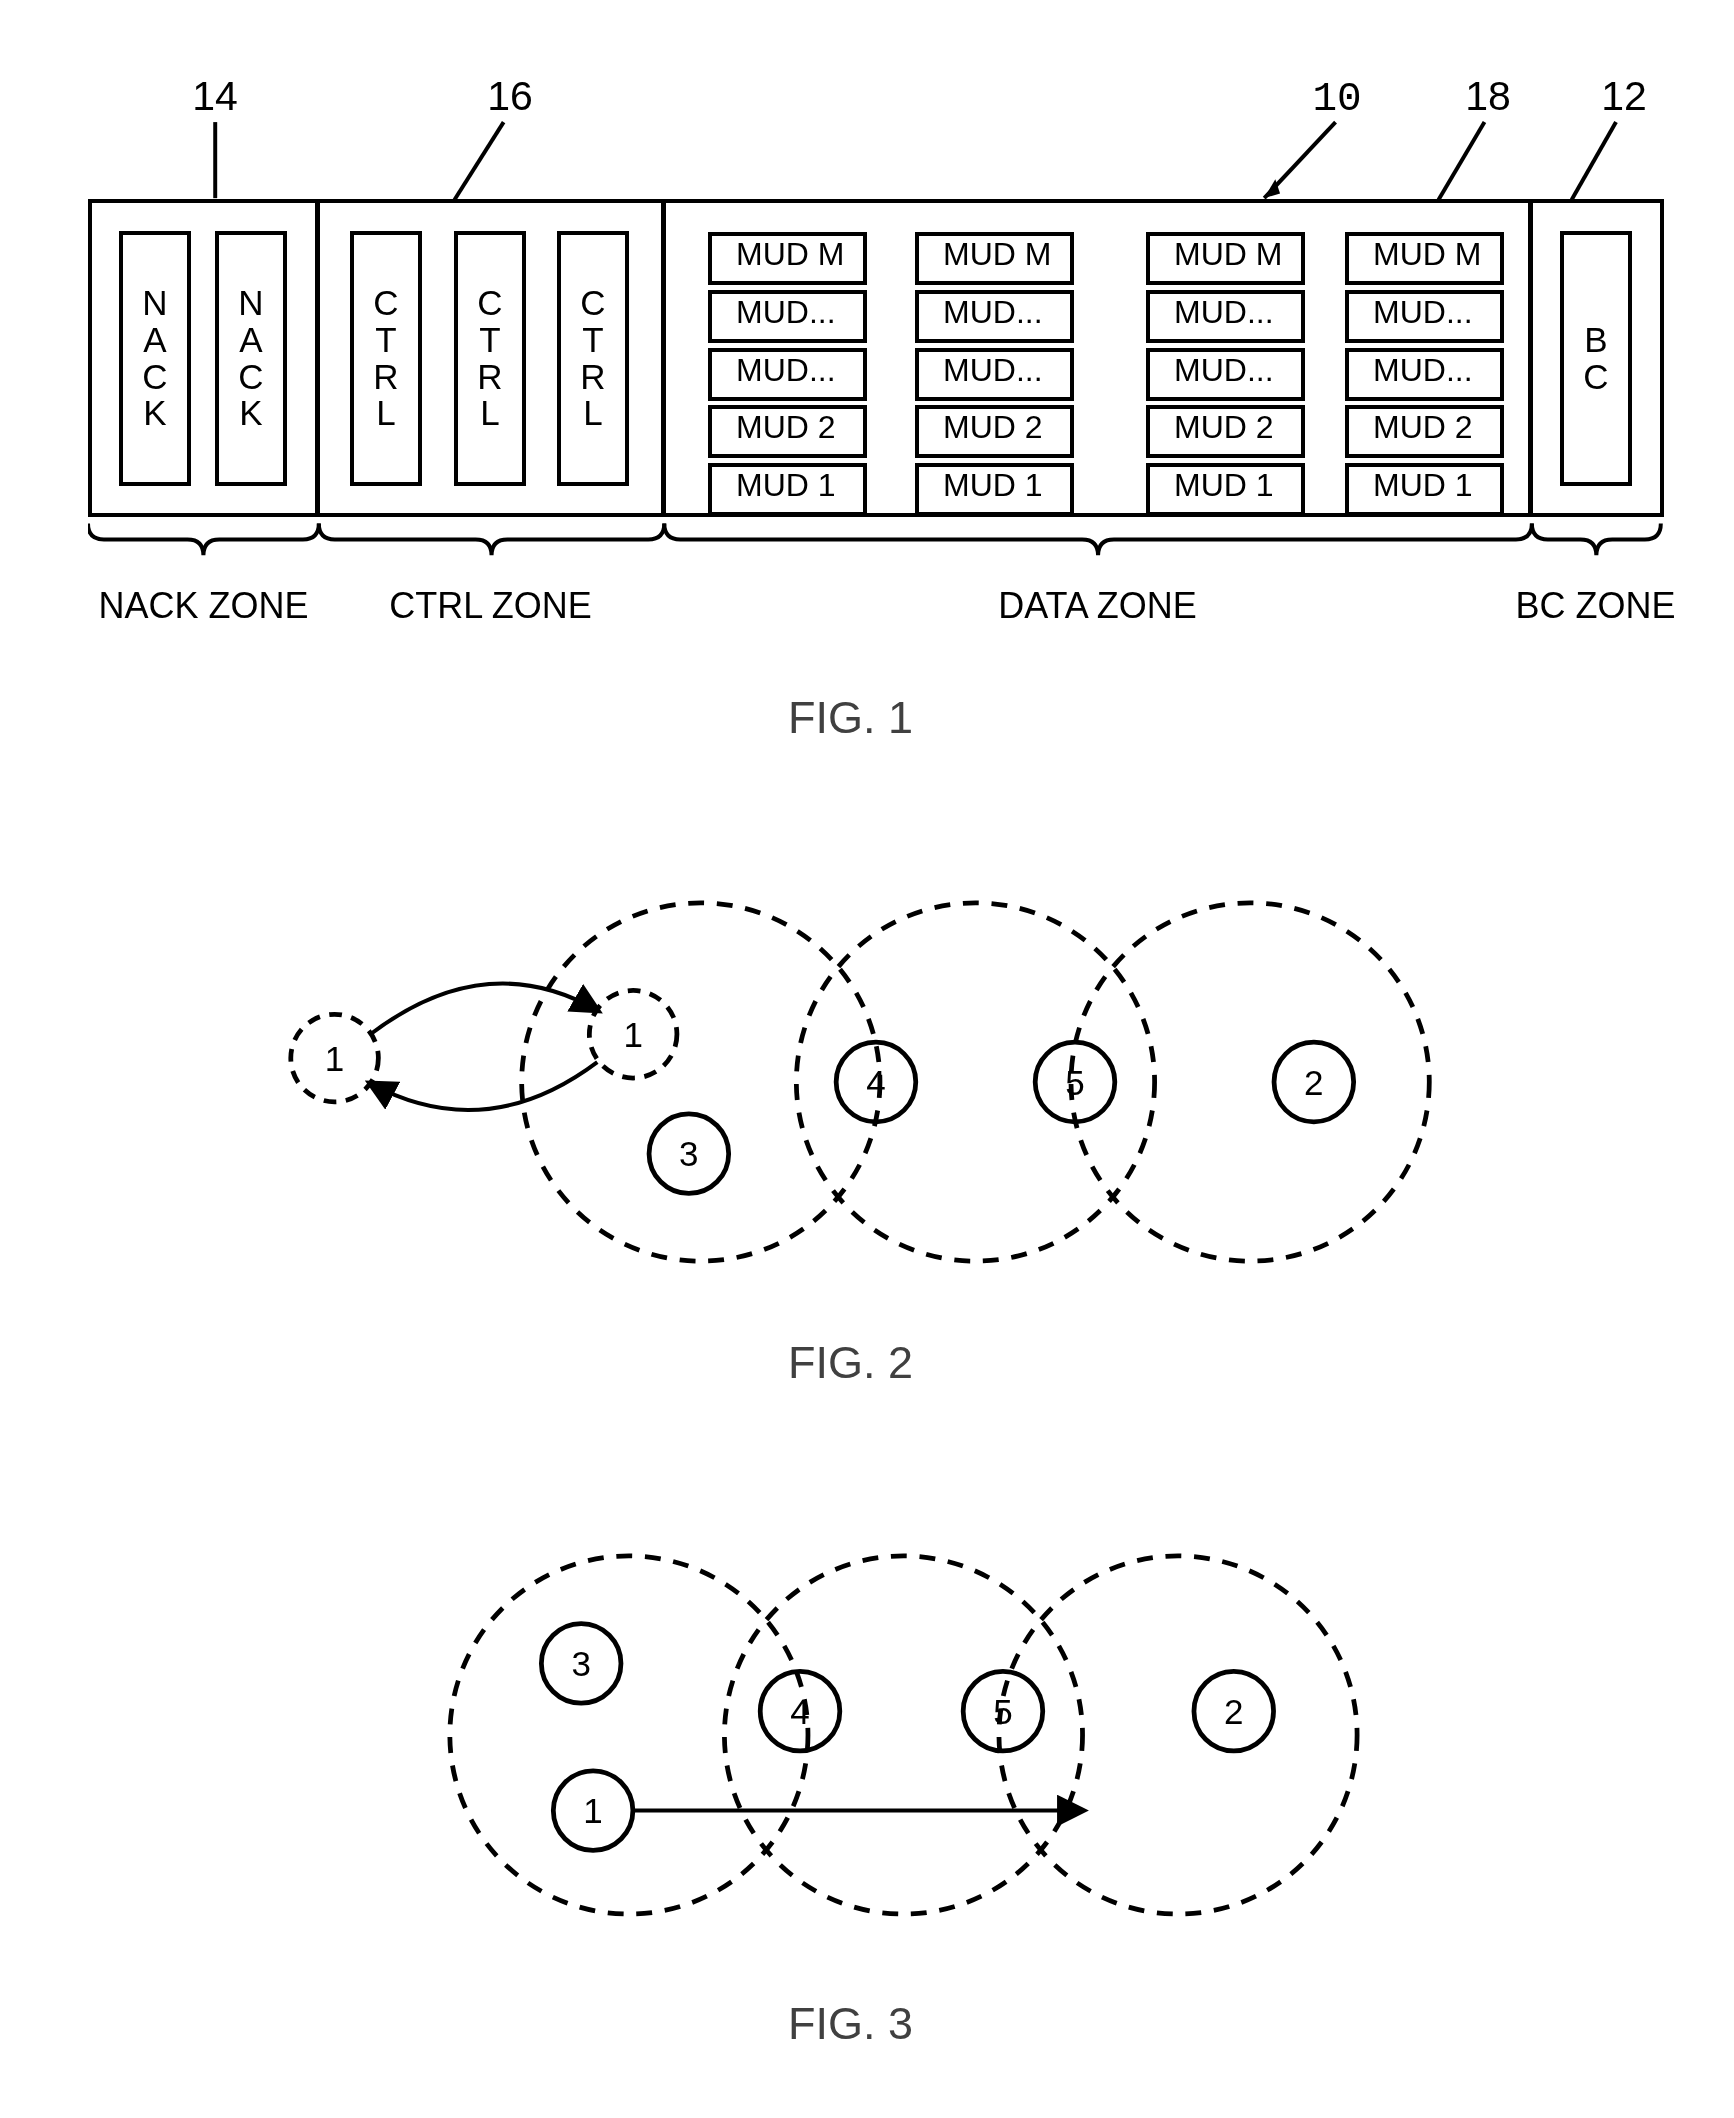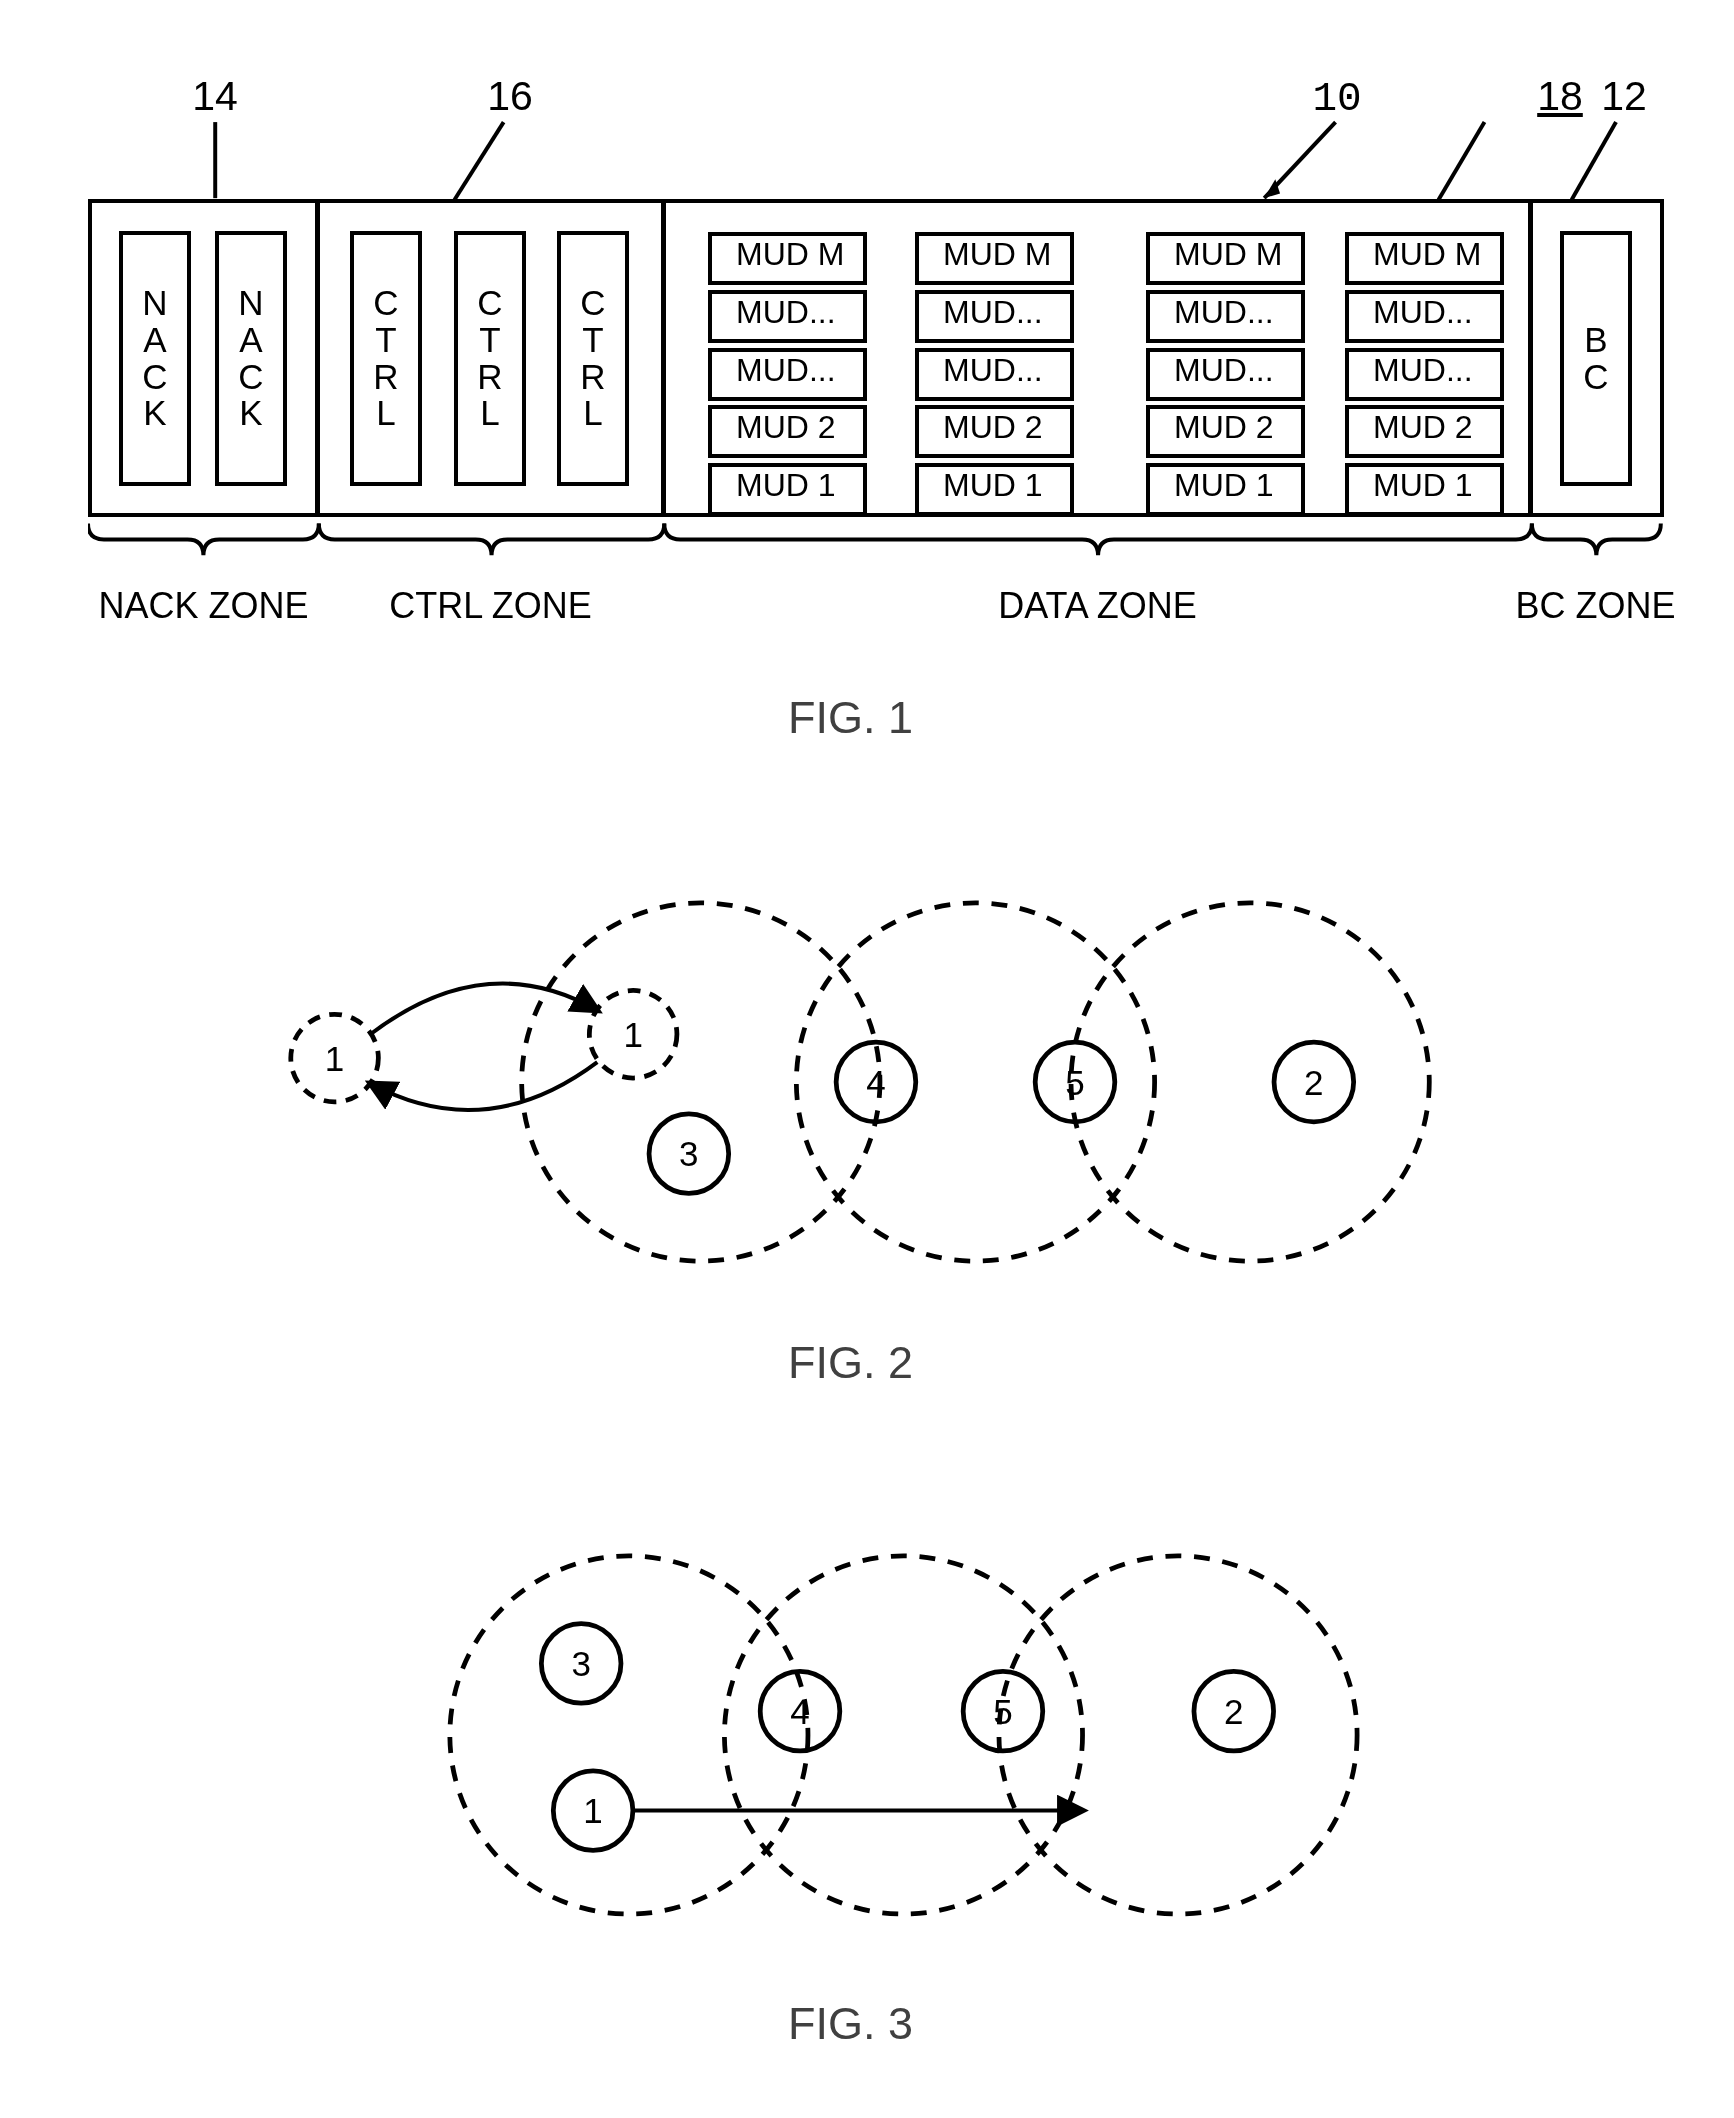--- a/index.html
+++ b/index.html
@@ -68,21 +68,21 @@
   svg { display:block; }
 </style>
 </head>
 <body>
 
 <div class="page">
 
   <div class="abs ref-num" style="left:183px; top:73px; width:64px;">14</div>
   <div class="abs ref-num" style="left:478px; top:73px; width:64px;">16</div>
   <div class="abs ref-num" style="left:1305px; top:76px; width:64px;font-family:Liberation Mono, monospace;">10</div>
-  <div class="abs ref-num" style="left:1528px; top:73px; width:64px;text-decoration:underline;">18</div>
+  <div class="abs ref-num" style="left:1456px; top:73px; width:64px;">18</div>
   <div class="abs ref-num" style="left:1592px; top:73px; width:64px;">12</div>
 
   <svg class="abs" style="left:88px; top:111px; width:1576px; height:103px;" viewBox="0 0 1980 130" width="1576" height="103">
 
     <line x1="156" y1="14" x2="156" y2="110" stroke="#000" stroke-width="5"></line>
 
     <line x1="520" y1="14" x2="458" y2="112" stroke="#000" stroke-width="5"></line>
 
     <line x1="1570" y1="14" x2="1480" y2="110" stroke="#000" stroke-width="5"></line>
     <polygon points="1480,110 1500,104 1494,86" fill="#000"></polygon>

